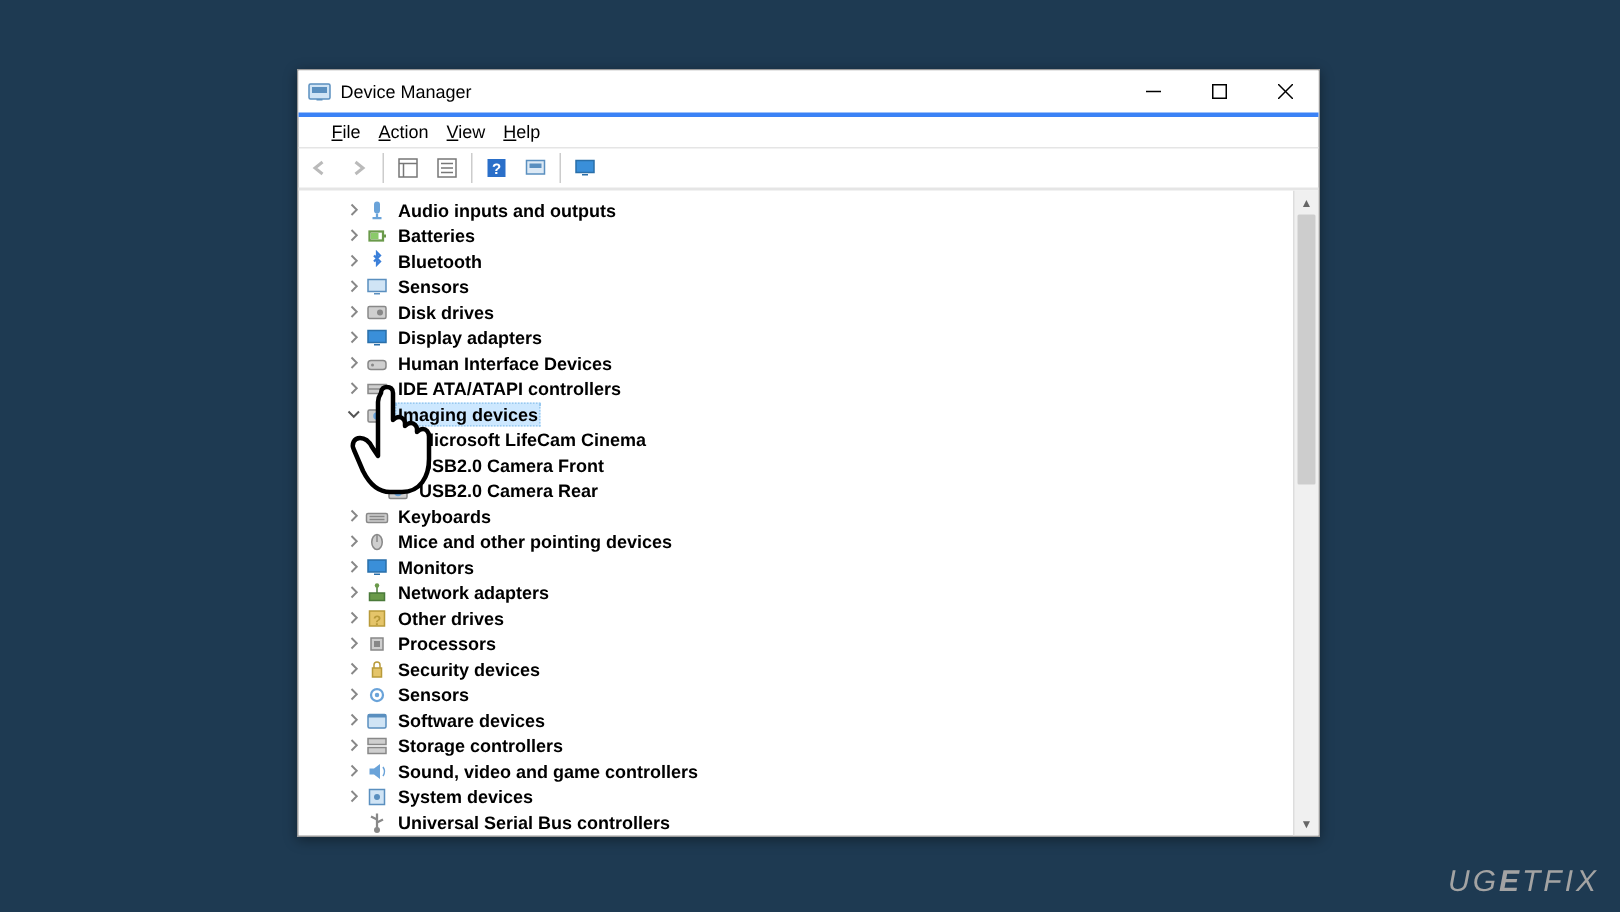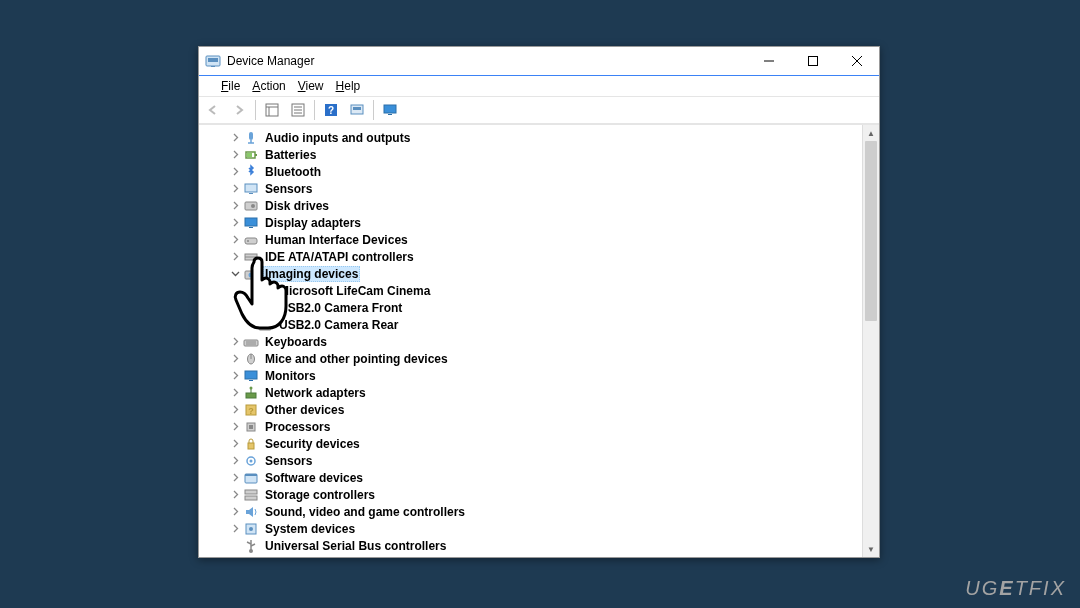--- a/index.html
+++ b/index.html
@@ -17,21 +17,21 @@
     width:680px;height:510px;
     background:#fff;
     border:1px solid #999;
     box-shadow:0 2px 8px rgba(0,0,0,.4);
     display:flex;flex-direction:column;
   }
   .titlebar{
     height:28px;
     display:flex;align-items:center;
     background:#fff;
-    border-bottom:1px solid #3b82f6;
+    border-bottom:3px solid #3b82f6;
   }
   .titlebar .app-icon{
     width:16px;height:16px;margin:0 6px;
     display:inline-block;
   }
   .titlebar .title{flex:0 0 auto;font-size:12px;color:#000;}
   .titlebar .spacer{flex:1;}
   .winbtn{
     width:44px;height:28px;
     display:flex;align-items:center;justify-content:center;
@@ -458,21 +458,21 @@
             <svg width="9" height="9">
               <path d="M3 1 L6.5 4.5 L3 8" fill="none" stroke="#888" stroke-width="1.3"></path>
             </svg>
           </span>
           <span class="dev-icon">
             <svg width="16" height="16" viewBox="0 0 16 16">
               <rect x="3" y="3" width="10" height="10" fill="#e5c56a" stroke="#b89a3a"></rect>
               <text x="8" y="12" text-anchor="middle" font-size="9" fill="#b89a3a">?</text>
             </svg>
           </span>
-          <span class="label">Other devices</span>
+          <span class="label">Other drives</span>
         </div>
         <div class="row">
           <span class="expander">
             <svg width="9" height="9">
               <path d="M3 1 L6.5 4.5 L3 8" fill="none" stroke="#888" stroke-width="1.3"></path>
             </svg>
           </span>
           <span class="dev-icon">
             <svg width="16" height="16" viewBox="0 0 16 16">
               <rect x="4" y="4" width="8" height="8" fill="#cfcfcf" stroke="#888"></rect>

